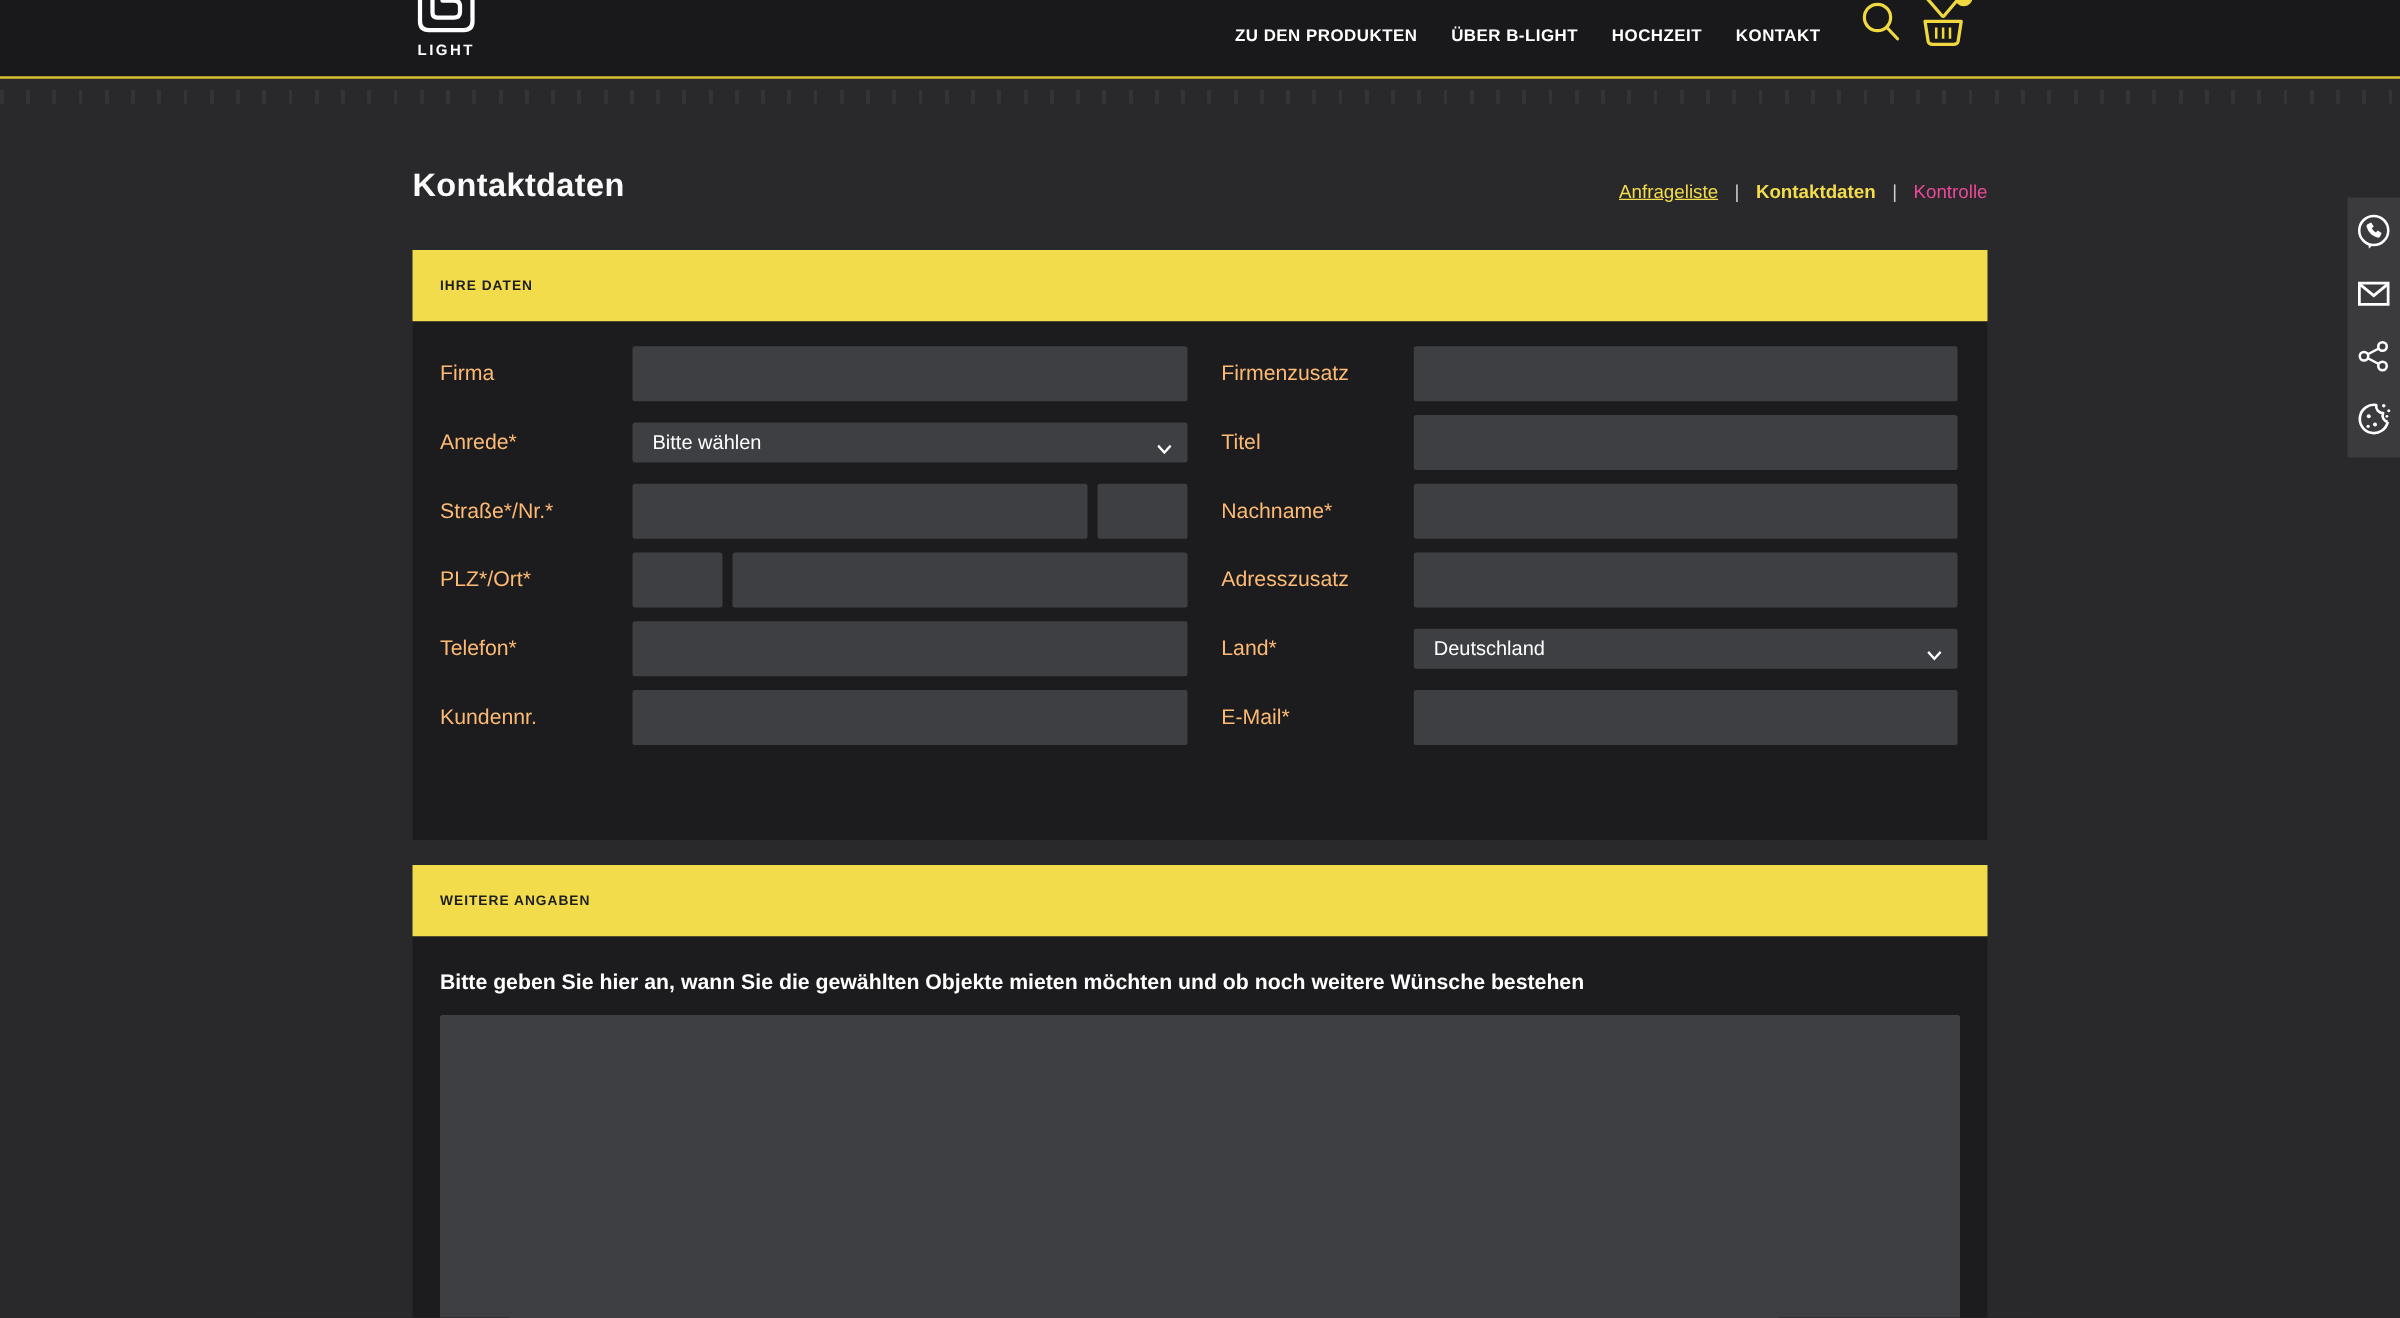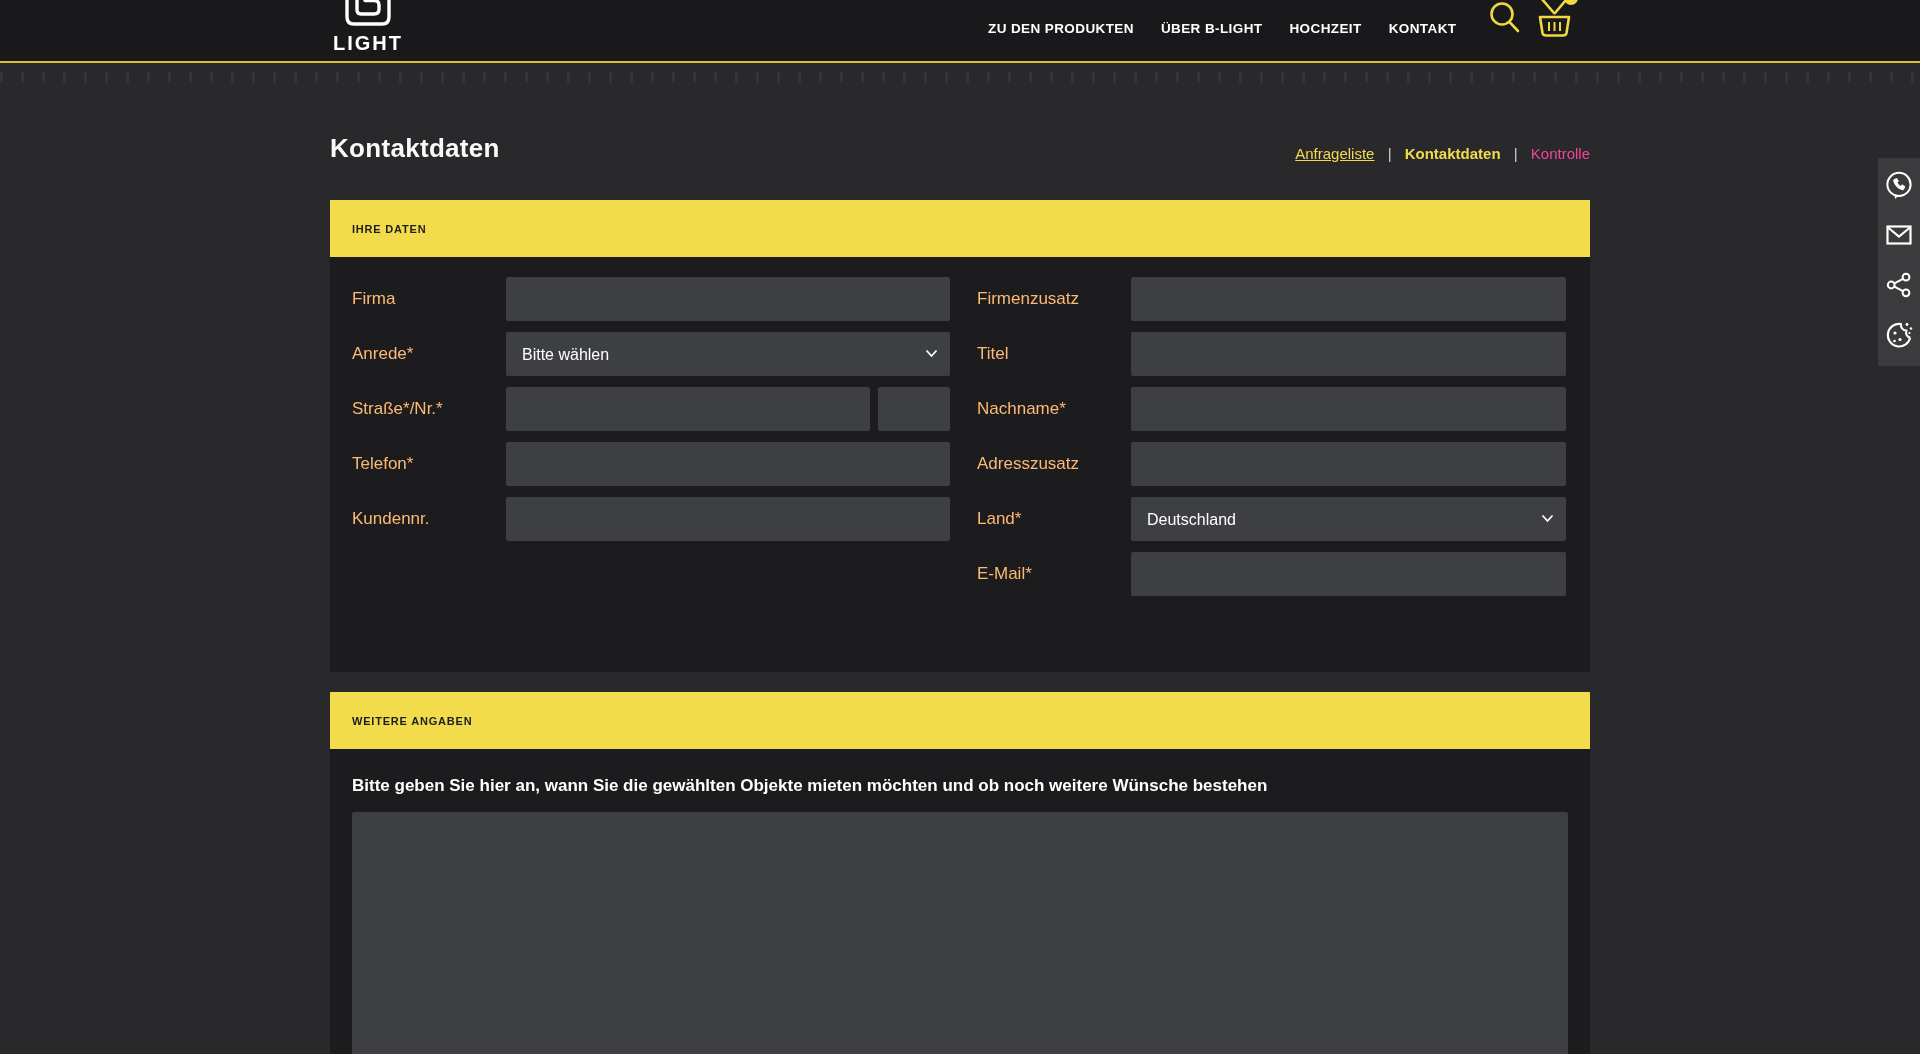--- a/index.html
+++ b/index.html
@@ -10,21 +10,21 @@
     color:#fff;
     position:relative;
   }
 
   
   .site-header {
     position:absolute; top:0; left:0; width:1920px; height:63px;
     background:#19191b; border-bottom:2px solid #d9c032; z-index:20;
   }
   .logo { position:absolute; left:333px; top:-19px; display:flex; flex-direction:column; align-items:center; cursor:pointer; }
-  .logo-text { font-size:20px; font-weight:700; letter-spacing:2px; color:#fff; margin-top:1px; }
+  .logo-text { font-size:12px; font-weight:700; letter-spacing:2px; color:#fff; margin-top:1px; }
   .main-nav { position:absolute; left:988px; top:21px; display:flex; gap:27px; }
   .main-nav a {
     color:#fff; text-decoration:none; font-size:13.5px; font-weight:700;
     letter-spacing:0.4px; white-space:nowrap; line-height:16px;
   }
   .hdr-icon { position:absolute; cursor:pointer; }
   .hdr-search { left:1487px; top:1px; }
   .hdr-basket { left:1533px; top:-8px; }
 
   .ticks {
@@ -59,21 +59,21 @@
   .controls { flex:1; display:flex; gap:8px; }
   .controls input[type="text"] {
     height:44px; background:#3d3f43; border:none; border-radius:2px;
     color:#fff; font-size:16px; font-family:"Liberation Sans",sans-serif;
     padding:0 14px; min-width:0;
   }
   .ctl-grow { flex:1; }
   .ctl-fixed { width:72px; flex:0 0 72px; padding:0 8px !important; }
   .sel-wrap { position:relative; flex:1; }
   .sel-wrap select {
-    width:100%; height:44px; background:#3d3f43; border:none; border-radius:2px;
+    width:100%; height:32px; background:#3d3f43; border:none; border-radius:2px;
     color:#fff; font-size:16px; font-family:"Liberation Sans",sans-serif;
     padding:0 34px 0 16px; appearance:none; -webkit-appearance:none; cursor:pointer;
   }
   .sel-chevron { position:absolute; right:12px; top:17px; pointer-events:none; }
 
   .intro-text { padding:27px 22px 16px 22px; font-size:17px; font-weight:700; color:#fff; }
   .big-textarea {
     display:block; margin:0 22px; width:1216px; height:320px;
     background:#3d3f43; border:none; border-radius:2px; resize:none;
     color:#fff; font-size:16px; font-family:"Liberation Sans",sans-serif; padding:12px 14px;
@@ -162,20 +162,27 @@
               </div>
             </div>
             <div class="form-row">
               <div class="flabel">Straße*/Nr.*</div>
               <div class="controls">
                 <input type="text" class="ctl-grow" style="">
                 <input type="text" class="ctl-fixed" style="">
               </div>
             </div>
             <div class="form-row">
+              <div class="flabel">PLZ*/Ort*</div>
+              <div class="controls">
+                <input type="text" class="ctl-fixed" style="">
+                <input type="text" class="ctl-grow" style="">
+              </div>
+            </div>
+            <div class="form-row">
               <div class="flabel">Telefon*</div>
               <div class="controls">
                 <input type="text" class="ctl-grow" style="">
               </div>
             </div>
             <div class="form-row">
               <div class="flabel">Kundennr.</div>
               <div class="controls">
                 <input type="text" class="ctl-grow" style="">
               </div>

